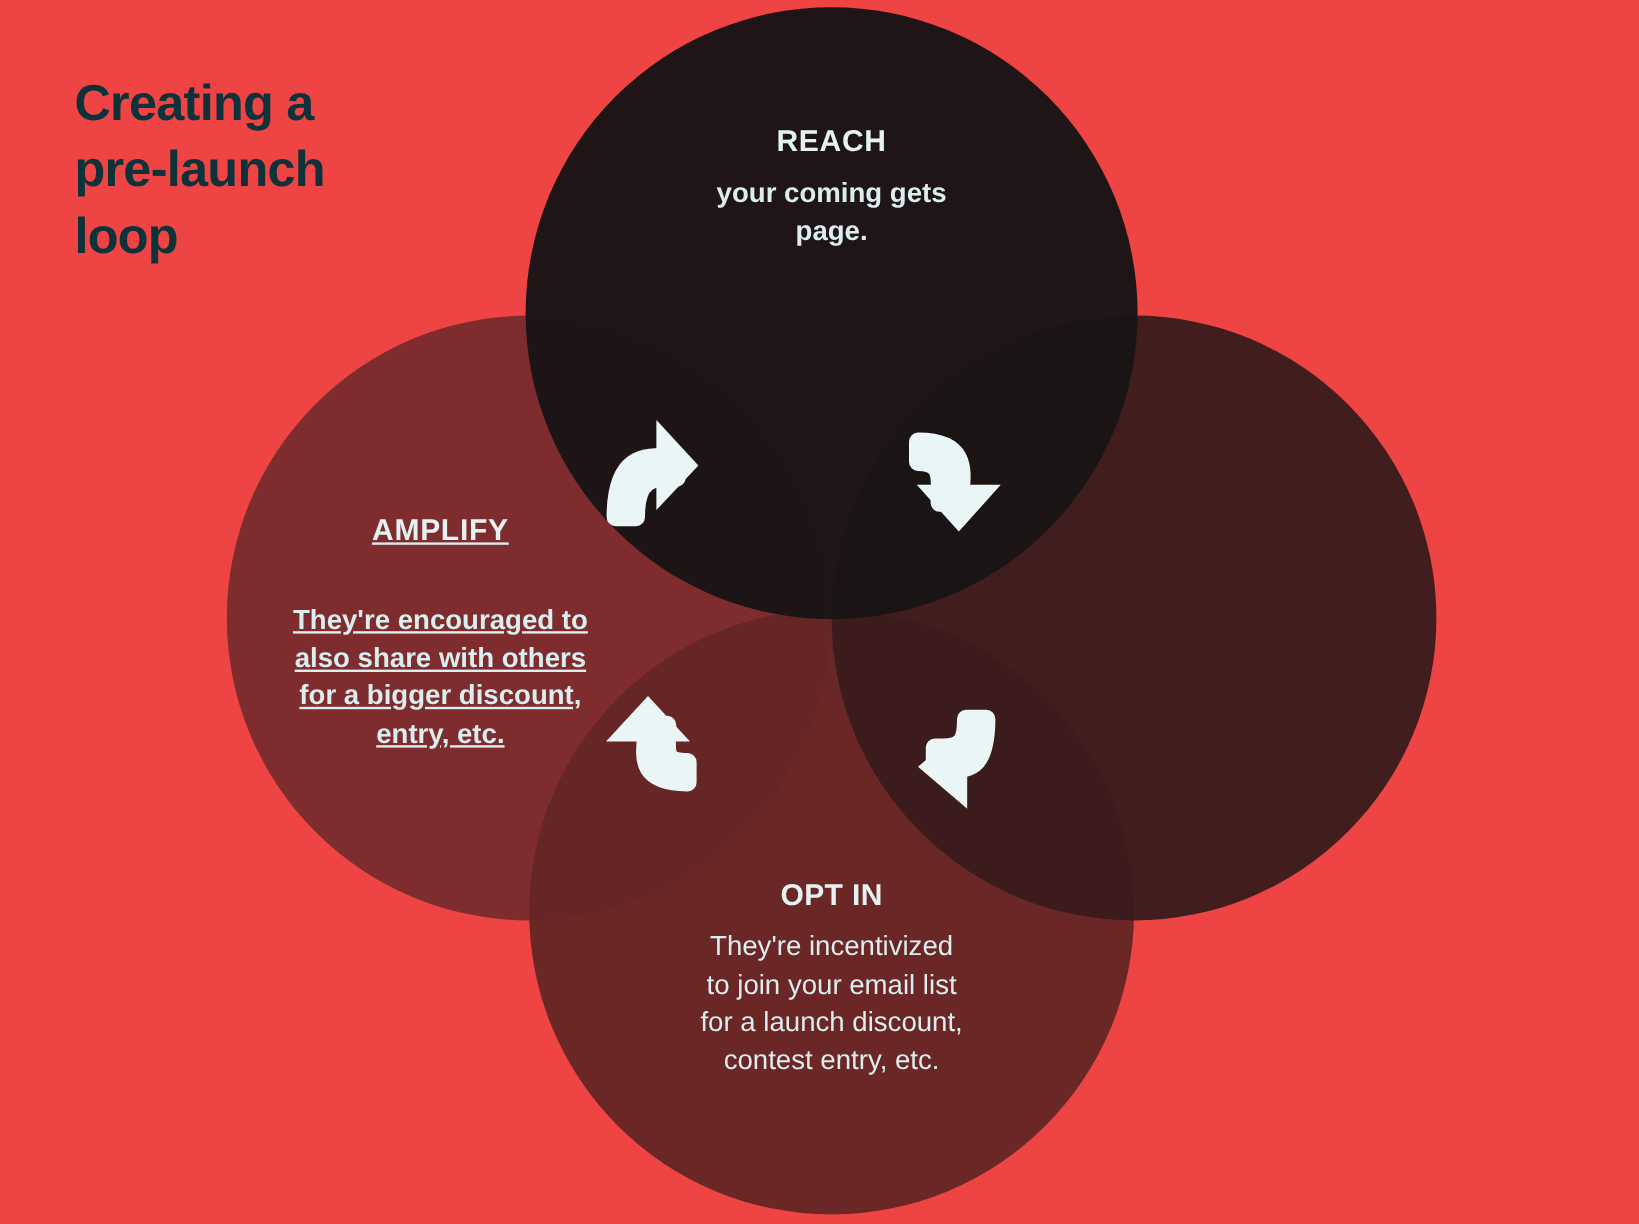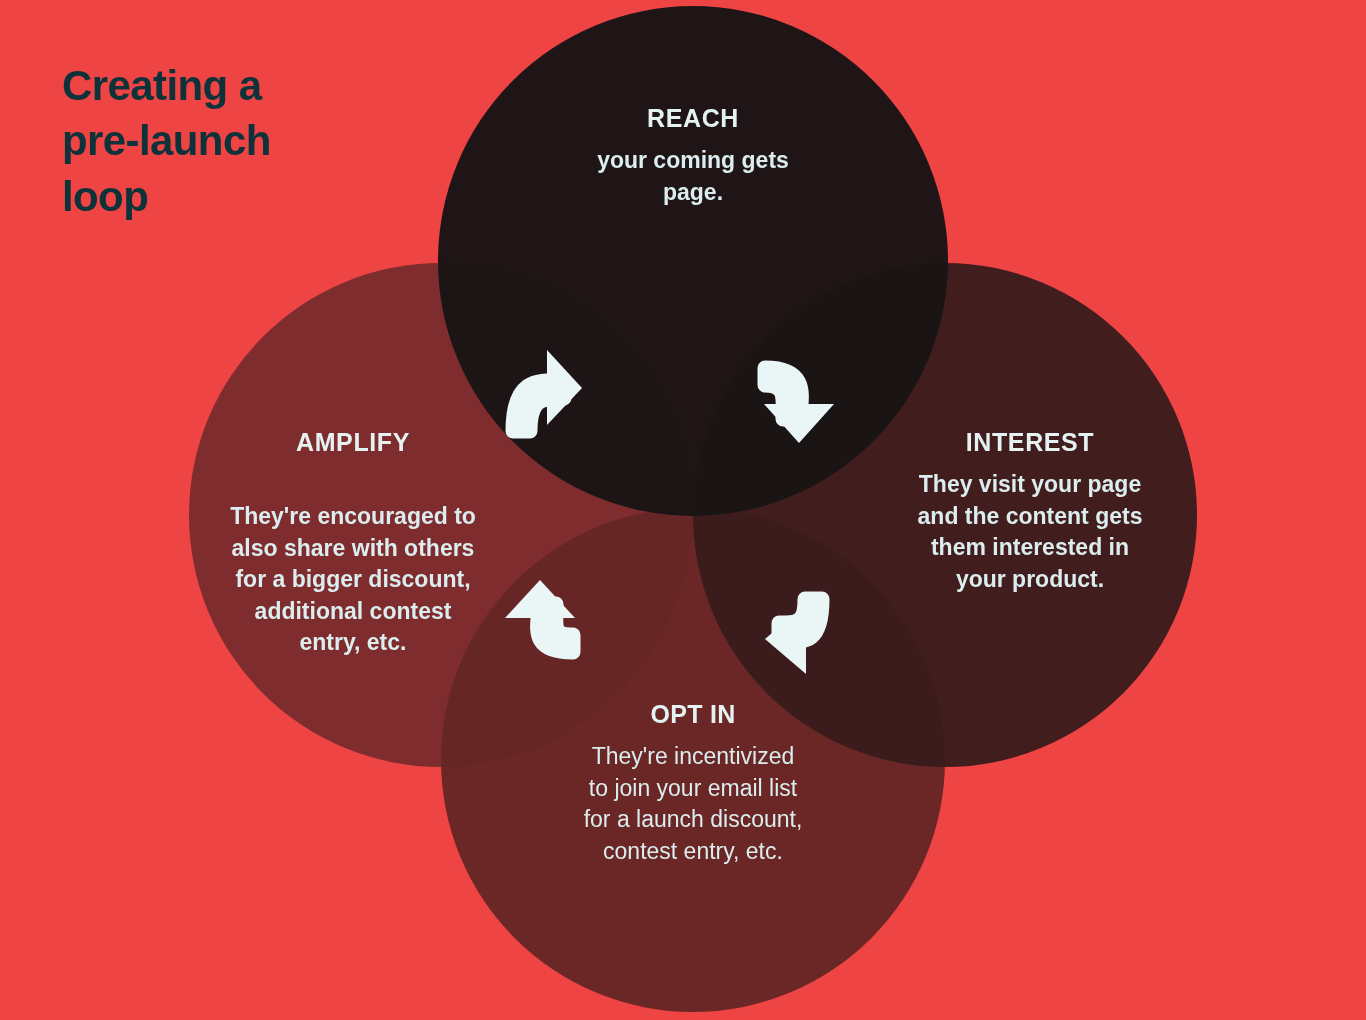--- a/index.html
+++ b/index.html
@@ -63,22 +63,22 @@
   .lobe-body {
     font-size: 23px;
     font-weight: 700;
     line-height: 1.37;
     color: #dbedee;
     margin: 0;
   }
 
   #lobe-reach    { left: 533px; top: 104px;  width: 320px; }
   #lobe-interest { left: 880px; top: 428px;  width: 300px; }
-  #lobe-optin    { left: 533px; top: 700px;  width: 320px; }
-  #lobe-amplify  { left: 193px; top: 428px;  width: 320px; }
+  #lobe-optin    { left: 533px; top: 732px;  width: 320px; }
+  #lobe-amplify  { left: 207px; top: 428px;  width: 320px; text-decoration: underline; }
 
   #lobe-optin .lobe-title { font-weight: 600; letter-spacing: 0.3px; }
   #lobe-optin .lobe-body  { font-weight: 400; }
   #lobe-amplify .lobe-body { font-weight: 700; margin-top: 44px; }
 </style>
 </head>
 <body>
 
 <div id="canvas">
 
@@ -131,44 +131,34 @@
   </svg>
 
   <div class="lobe" id="lobe-reach">
     <div class="lobe-title">REACH</div>
     <div class="lobe-body">
       <div>your coming gets</div>
       <div>page.</div>
     </div>
   </div>
 
-  <div class="lobe" id="lobe-interest">
-    <div class="lobe-title">INTEREST</div>
-    <div class="lobe-body">
-      <div>They visit your page</div>
-      <div>and the content gets</div>
-      <div>them interested in</div>
-      <div>your product.</div>
-    </div>
-  </div>
 
   <div class="lobe" id="lobe-optin">
     <div class="lobe-title">OPT IN</div>
     <div class="lobe-body">
       <div>They're incentivized</div>
       <div>to join your email list</div>
       <div>for a launch discount,</div>
       <div>contest entry, etc.</div>
     </div>
   </div>
 
   <div class="lobe" id="lobe-amplify">
     <div class="lobe-title">AMPLIFY</div>
     <div class="lobe-body">
       <div>They're encouraged to</div>
       <div>also share with others</div>
       <div>for a bigger discount,</div>
-      <div>additional contest</div>
       <div>entry, etc.</div>
     </div>
   </div>
 
 </div>
 
 </body></html>

